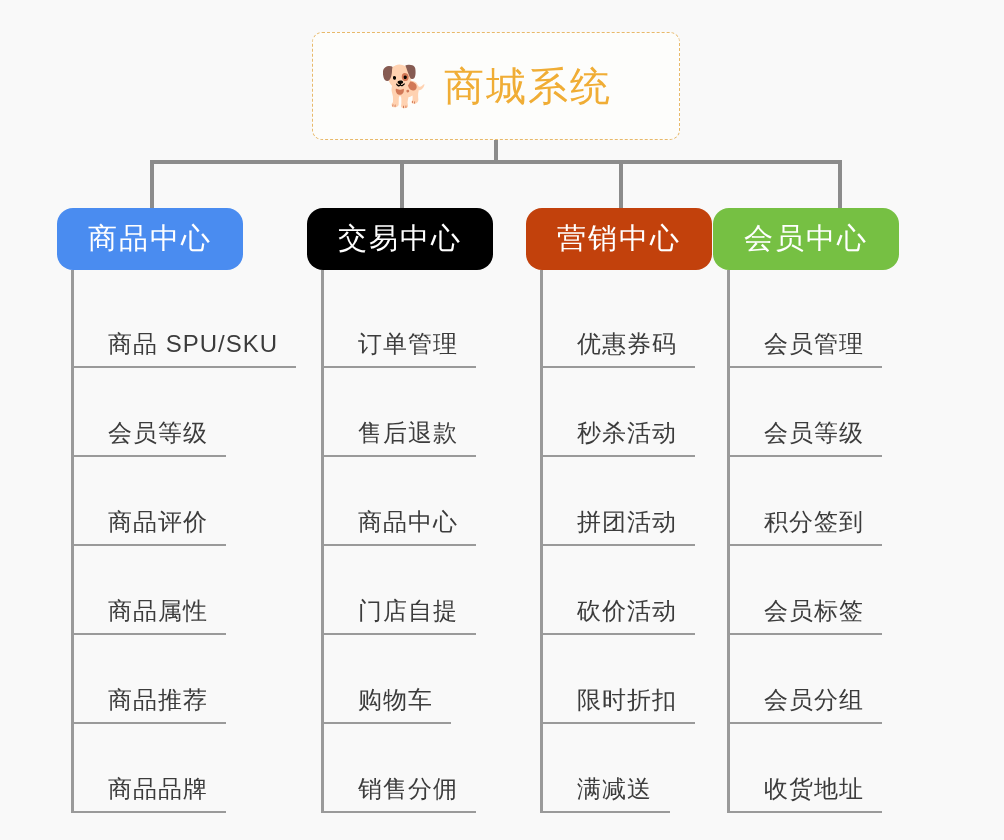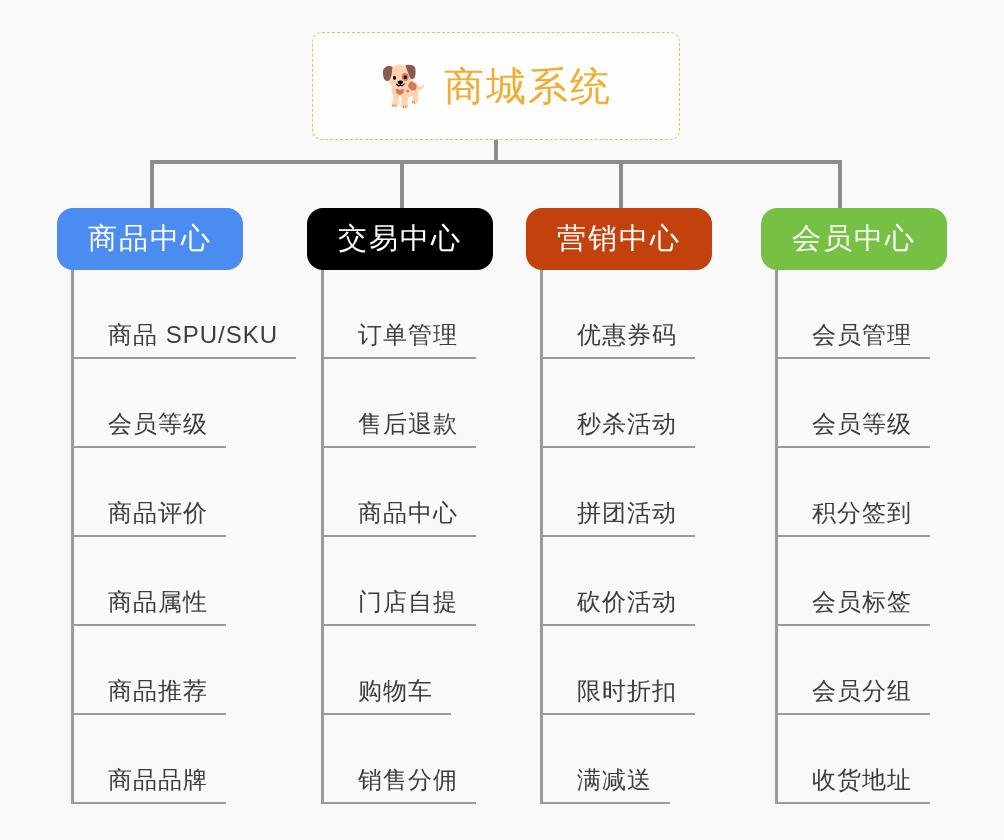--- a/index.html
+++ b/index.html
@@ -85,21 +85,21 @@
     color: #ffffff;
     font-size: 29px;
     letter-spacing: 2px;
     white-space: nowrap;
   }
 
   
   .leaf-list {
     position: relative;
     margin-left: 14px;
-    padding-top: 0;
+    padding-top: 9px;
     border-left: 3px solid #9a9a9a;
   }
   .leaf-item {
     position: relative;
     height: 89px;
     display: flex;
     align-items: flex-end;
   }
   .leaf-inner {
     display: inline-block;
@@ -195,21 +195,21 @@
             <div class="leaf-inner"><span class="leaf-label">砍价活动</span></div>
           </div>
           <div class="leaf-item">
             <div class="leaf-inner"><span class="leaf-label">限时折扣</span></div>
           </div>
           <div class="leaf-item">
             <div class="leaf-inner"><span class="leaf-label">满减送</span></div>
           </div>
         </div>
       </div>
-      <div class="column" style="left: 761px; width: 186px; font-family: Liberation Mono, monospace;">
+      <div class="column" style="left: 713px; width: 186px; font-family: Liberation Mono, monospace;">
         <div class="cat-header" style="background: rgb(118, 192, 67);">
           <span>会员中心</span>
         </div>
         <div class="leaf-list">
           <div class="leaf-item">
             <div class="leaf-inner"><span class="leaf-label">会员管理</span></div>
           </div>
           <div class="leaf-item">
             <div class="leaf-inner"><span class="leaf-label">会员等级</span></div>
           </div>

